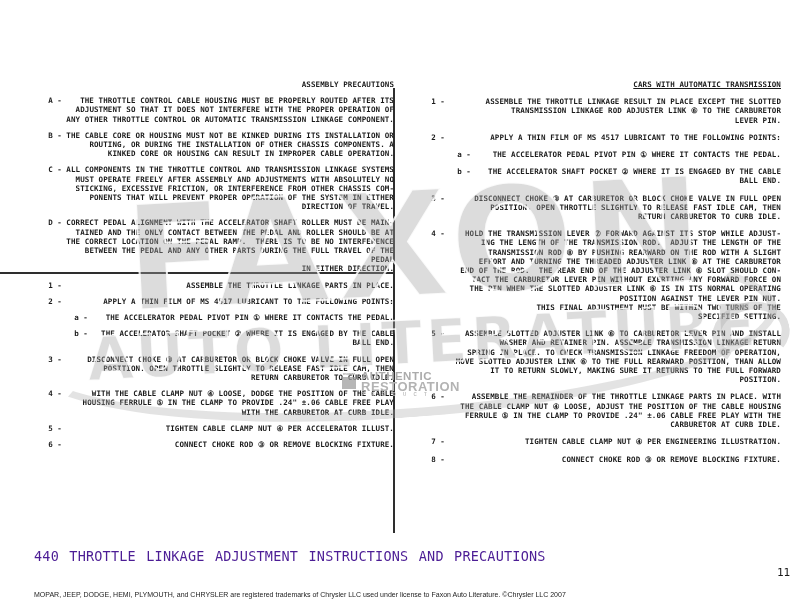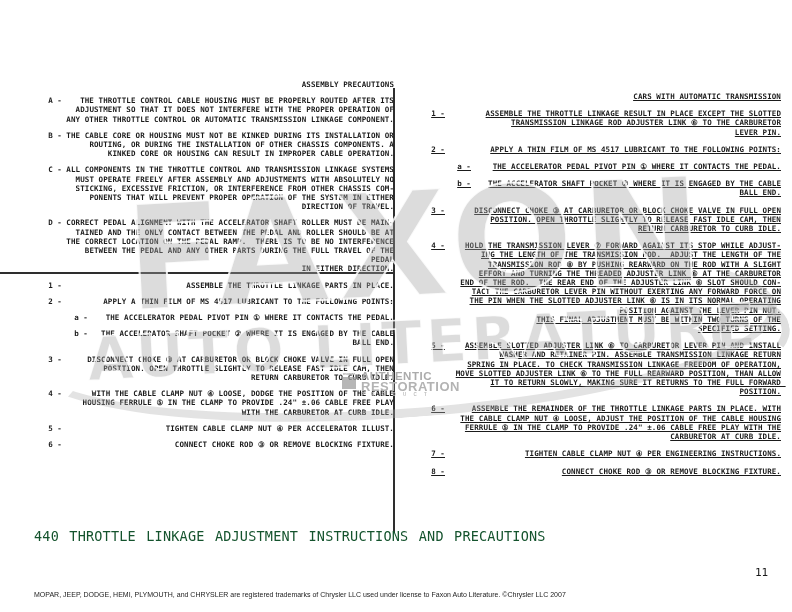--- a/index.html
+++ b/index.html
@@ -20,21 +20,21 @@
     position: absolute;
     z-index: 1;
     font-size: 7.5px;
     line-height: 9.2px;
     font-weight: 700;
     color: #1b1b1b;
     letter-spacing: 0.1px;
     text-align: right;
   }
   .col-left  { left: 36px;  top: 80px; width: 358px; }
-  .col-right { left: 419px; top: 92px; width: 362px; text-decoration: underline; }
+  .col-right { left: 419px; top: 80px; width: 362px; }
 
   .doc-heading { font-weight: 700; }
   .section-heading {
     font-weight: 700;
     text-decoration: underline;
     margin: 14px 0 0 14px;
   }
   .col-right .section-heading { margin-top: 0; }
 
   .step { display: flex; margin-top: 7px; }
@@ -133,29 +133,29 @@
     font-weight: 700; letter-spacing: 0.5px; color: #b3b3b3;
   }
   .stamp-l3 {
     font-size: 4.5px; line-height: 6px;
     font-weight: 700; letter-spacing: 3px; color: #bdbdbd;
   }
 
   
   .caption {
     position: absolute; z-index: 3;
-    left: 34px; top: 528px;
+    left: 34px; top: 548px;
     font-family: "DejaVu Sans Mono", monospace;
     font-size: 13.5px; line-height: 16px;
     letter-spacing: 0.2px; word-spacing: 2px;
-    color: #14532d;
+    color: #4c1d95;
   }
   .page-number {
     position: absolute; z-index: 3;
-    left: 755px; top: 566px;
+    left: 777px; top: 566px;
     font-family: "DejaVu Sans Mono", monospace;
     font-size: 11px; color: #1a1a1a;
   }
   .trademark-line {
     position: absolute; z-index: 3;
     left: 34px; top: 591px;
     font-family: "Liberation Sans", sans-serif;
     font-size: 7px; color: #222222;
   }
 </style>
@@ -297,21 +297,21 @@
     </div>
     <div class="step">
       <span class="lbl">6 -</span>
       <span class="txt">ASSEMBLE THE REMAINDER OF THE THROTTLE LINKAGE PARTS IN PLACE. WITH
 THE CABLE CLAMP NUT ④ LOOSE, ADJUST THE POSITION OF THE CABLE HOUSING
 FERRULE ⑤ IN THE CLAMP TO PROVIDE .24" ±.06 CABLE FREE PLAY WITH THE
 CARBURETOR AT CURB IDLE.</span>
     </div>
     <div class="step">
       <span class="lbl">7 -</span>
-      <span class="txt">TIGHTEN CABLE CLAMP NUT ④ PER ENGINEERING INSTRUCTIONS.</span>
+      <span class="txt">TIGHTEN CABLE CLAMP NUT ④ PER ENGINEERING ILLUSTRATION.</span>
     </div>
     <div class="step">
       <span class="lbl">8 -</span>
       <span class="txt">CONNECT CHOKE ROD ③ OR REMOVE BLOCKING FIXTURE.</span>
     </div>
   </div>
 
   <div class="stamp">
     <div class="stamp-logo">
       <div class="stamp-logo-word">mopar</div>

